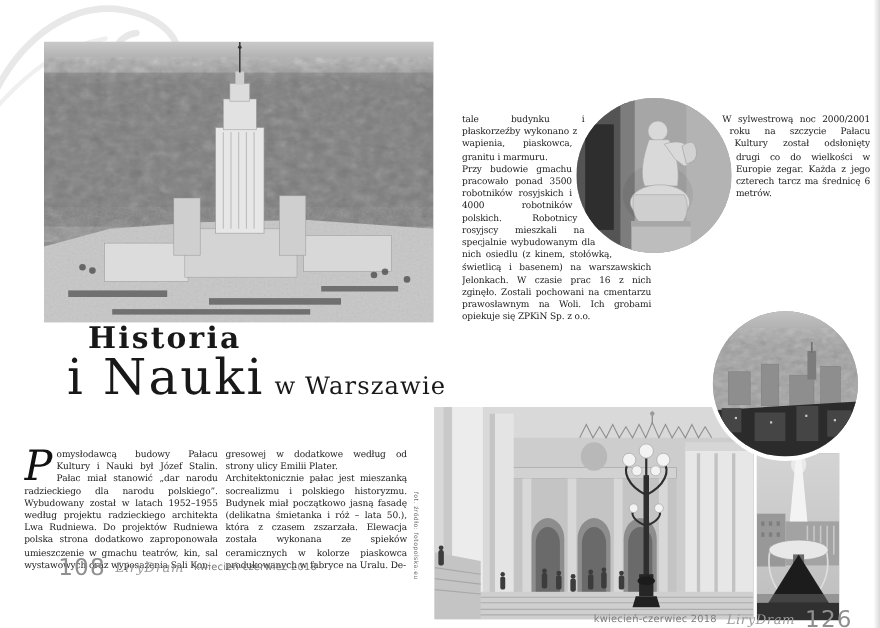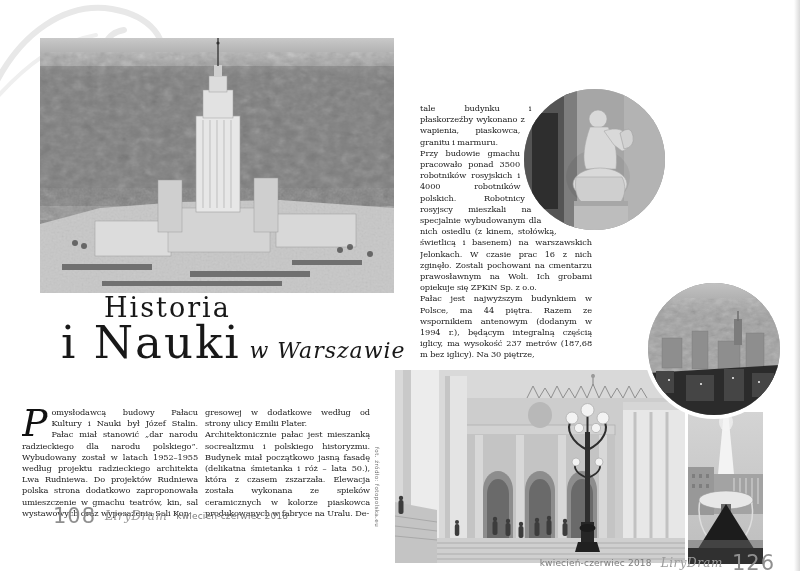--- a/index.html
+++ b/index.html
@@ -18,25 +18,25 @@
   .main-photo{left:40px;top:38px;width:354px;height:255px;}
   .circle-photo{border-radius:50%;box-shadow:0 0 0 4px #fff;}
   .statue-photo{left:524px;top:42px;width:141px;height:141px;}
   .cityring-photo{left:648px;top:236px;width:132px;height:132px;z-index:4;}
   .entrance-photo{left:395px;top:323px;width:290px;height:193px;z-index:2;}
   .fountain-photo{left:688px;top:365px;width:75px;height:152px;z-index:2;}
   .flourish{position:absolute;left:0;top:0;width:190px;height:110px;z-index:0;}
 
   
   .title-block{position:absolute;left:35px;top:292px;width:358px;color:#181818;z-index:1;}
-  .t-line1{font-size:27px;letter-spacing:2px;margin-left:69px;line-height:32px;}
+  .t-line1{font-size:27px;letter-spacing:2px;margin-left:45px;line-height:32px;font-weight:bold;}
   .t-line2{font-size:39px;letter-spacing:2px;line-height:40px;margin-top:-2px;}
   .t-line3{margin-left:26px;line-height:40px;margin-top:-1px;white-space:nowrap;}
   .t-line3 .big{font-size:45px;letter-spacing:2px;}
-  .t-line3 .small{font-size:22px;letter-spacing:1px;margin-left:9px;font-style:italic;}
+  .t-line3 .small{font-size:22px;letter-spacing:1px;margin-left:9px;}
 
   
   .body-text{font-size:8.2px;line-height:11.2px;text-align:justify;color:#212121;
              letter-spacing:-0.1px;overflow:hidden;position:absolute;}
   .para{margin:0;}
   .col-l1{left:22px;top:407px;width:176px;height:126px;}
   .col-l2{left:205px;top:407px;width:165px;height:126px;}
   .col-ra{left:20px;top:56px;width:172px;height:264px;}
   .col-rb{left:203px;top:56px;width:188px;height:240px;}
   .dropcap{float:left;font-size:38px;line-height:30px;font-style:italic;
@@ -155,26 +155,26 @@
       <span class="issue-date">kwiecień-czerwiec 2018</span>
     </div>
   </div>
 
   <div class="page page-right">
 
     <div class="body-text col-ra">
       <div class="wrap-statue-a"></div>
     <p class="para">tale budynku i płaskorzeźby wykonano z wapienia, piaskowca, granitu i marmuru.</p>
         <p class="para">Przy budowie gmachu pracowało ponad 3500 robotników rosyjskich i 4000 robotników polskich. Robotnicy rosyjscy mieszkali na specjalnie wybudowanym dla nich osiedlu (z kinem, stołówką, świetlicą i basenem) na warszawskich Jelonkach. W czasie prac 16 z nich zginęło. Zostali pochowani na cmentarzu prawosławnym na Woli. Ich grobami opiekuje się ZPKiN Sp. z o.o.</p>
-        <p class="para">Pałac jest najwyższym budynkiem w Polsce, ma 44 piętra. Razem ze wspornikiem antenowym (dodanym w 1994 r.), będącym integralną częścią iglicy, ma wysokość 237 metrów (187,68 m bez iglicy). Na 30 piętrze,</p>
       </div>
 
     <div class="body-text col-rb">
       <div class="wrap-statue-b"></div>
       <div class="wrap-city-b"></div>
+        <p class="para">W sylwestrową noc 2000/2001 roku na szczycie Pałacu Kultury został odsłonięty drugi co do wielkości w Europie zegar. Każda z jego czterech tarcz ma średnicę 6 metrów.</p>
       </div>
 
     <div class="photo circle-photo statue-photo" style="left:124px;top:42px;position:absolute;">
       <svg viewBox="0 0 141 141" preserveAspectRatio="none">
         <rect x="0" y="0" width="141" height="141" fill="#a6a6a6"></rect>
         <rect x="100" y="0" width="41" height="141" fill="#b3b3b3"></rect>
         <rect x="0" y="0" width="46" height="141" fill="#545454"></rect>
         <rect x="8" y="24" width="26" height="96" fill="#2e2e2e"></rect>
         <rect x="40" y="0" width="13" height="141" fill="#7d7d7d"></rect>
         <ellipse cx="74" cy="88" rx="32" ry="28" fill="#000" opacity="0.06"></ellipse>

